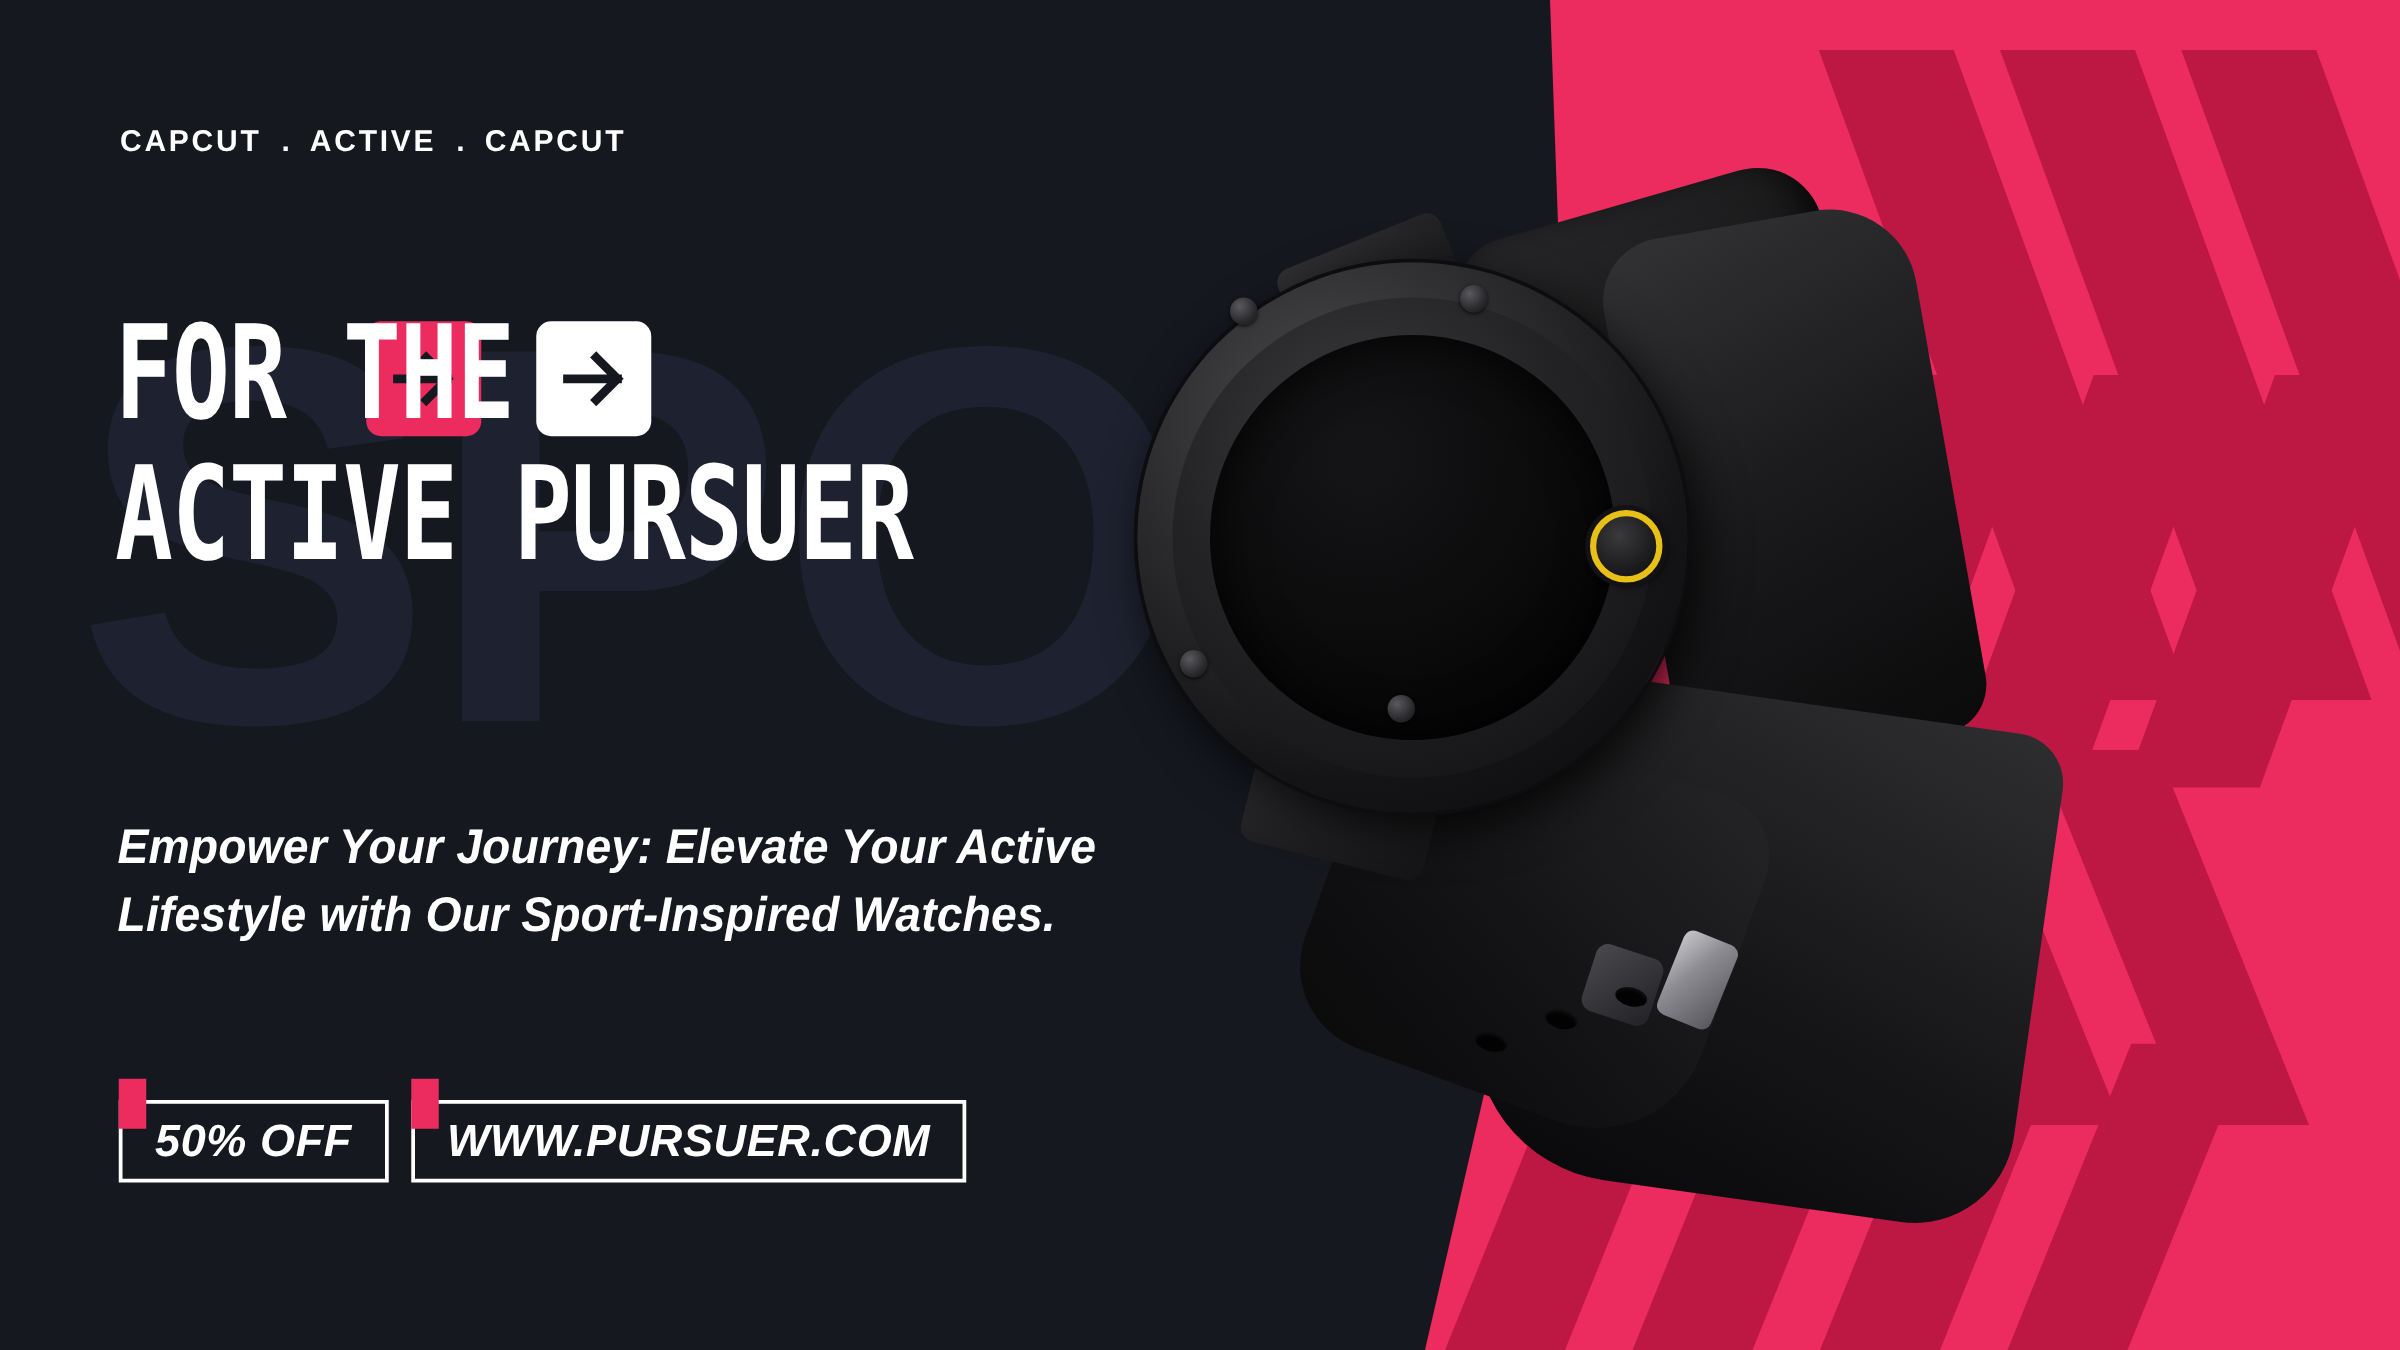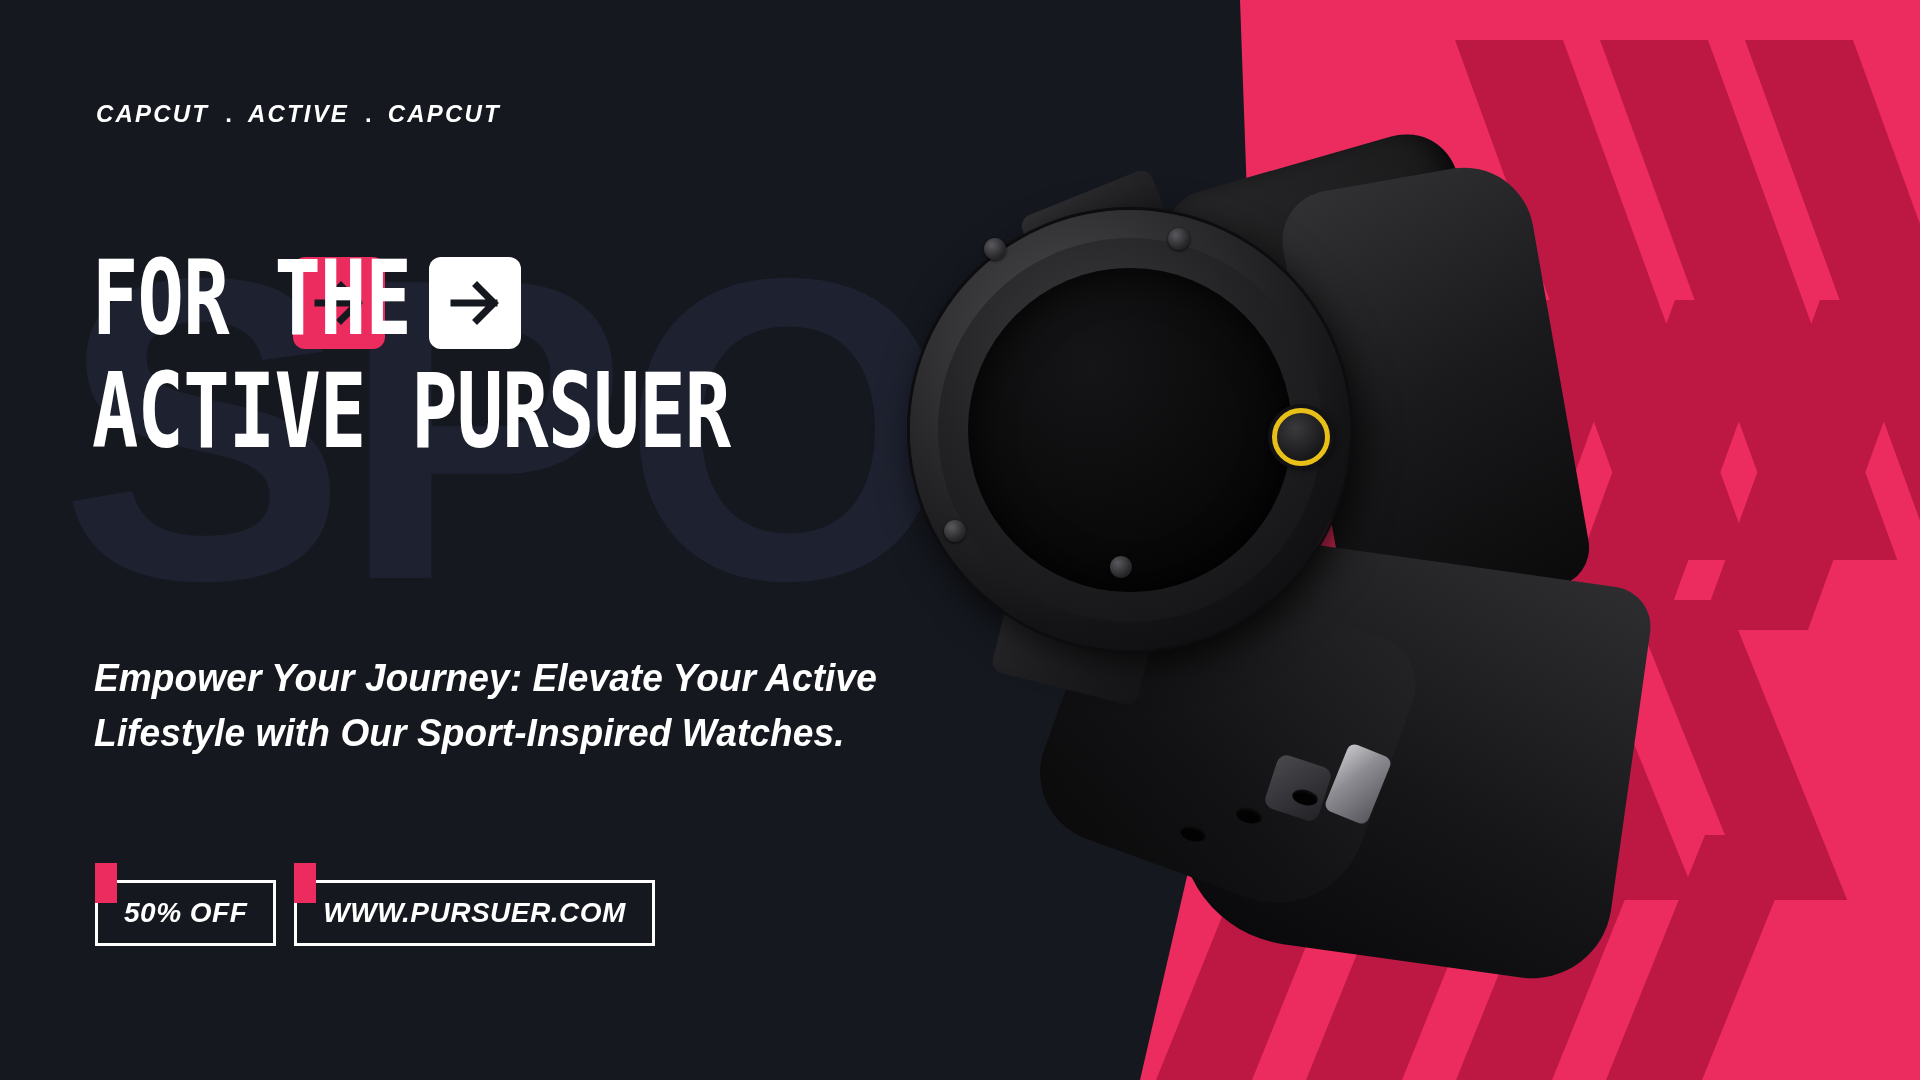--- a/index.html
+++ b/index.html
@@ -56,21 +56,20 @@
     position:absolute;
     left:96px; top:100px;
     display:flex; align-items:center;
     gap:0;
     z-index:40;
   }
   .nav-item {
     color:#ffffff;
     font-size:24px;
     font-weight:bold;
-    font-style:italic;
     letter-spacing:2.2px;
     font-family:"Liberation Sans", sans-serif;
   }
   .nav-sep {
     color:#ffffff;
     font-size:24px;
     font-weight:bold;
     padding:0 16px;
   }
 
@@ -143,21 +142,21 @@
     border:3px solid #ffffff;
     height:66px;
     display:flex; align-items:center; justify-content:center;
     padding:0 26px;
   }
   .cta-label {
     color:#ffffff;
     font-family:"Liberation Sans", sans-serif;
     font-style:italic;
     font-weight:bold;
-    font-size:28px;
+    font-size:36px;
     letter-spacing:0.5px;
     white-space:nowrap;
   }
   .cta-tab {
     position:absolute;
     left:-3px; top:-20px;
     width:22px; height:40px;
     background:#ec2c5f;
   }
 

